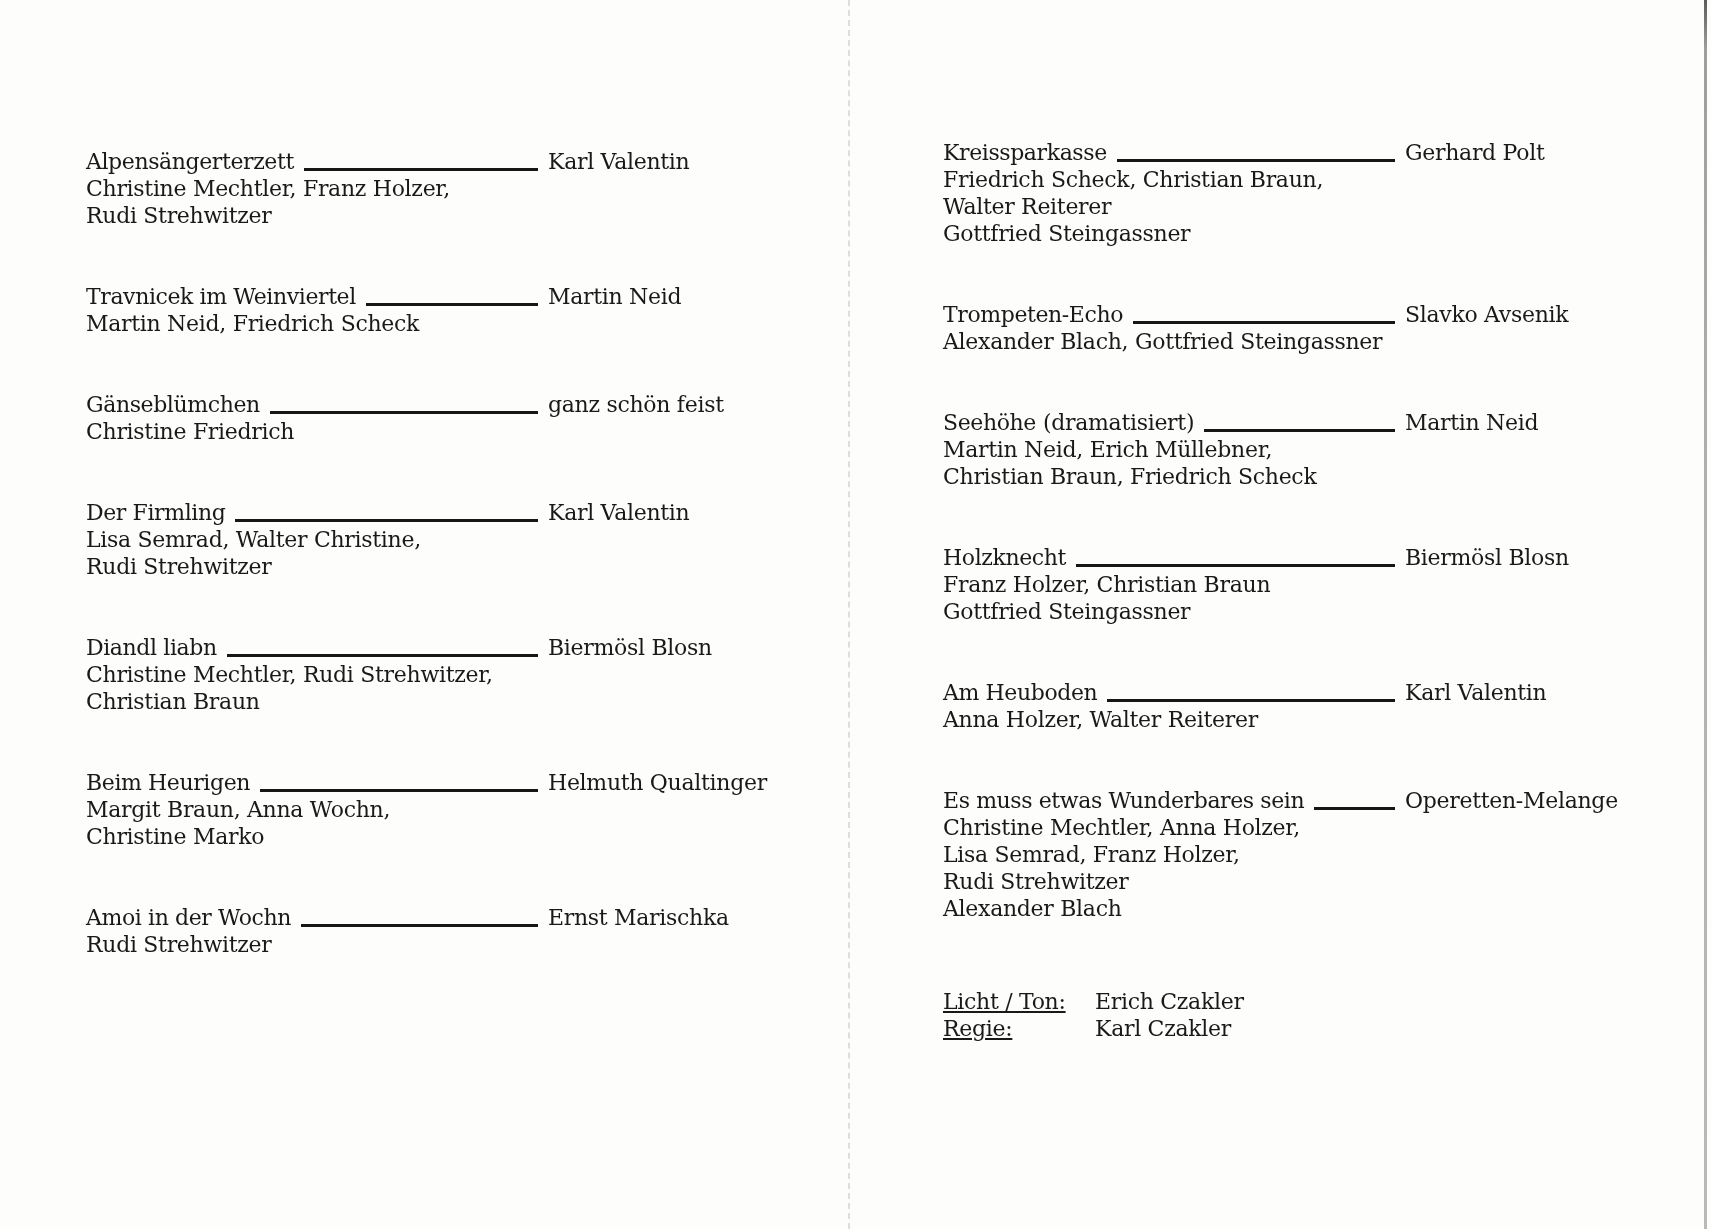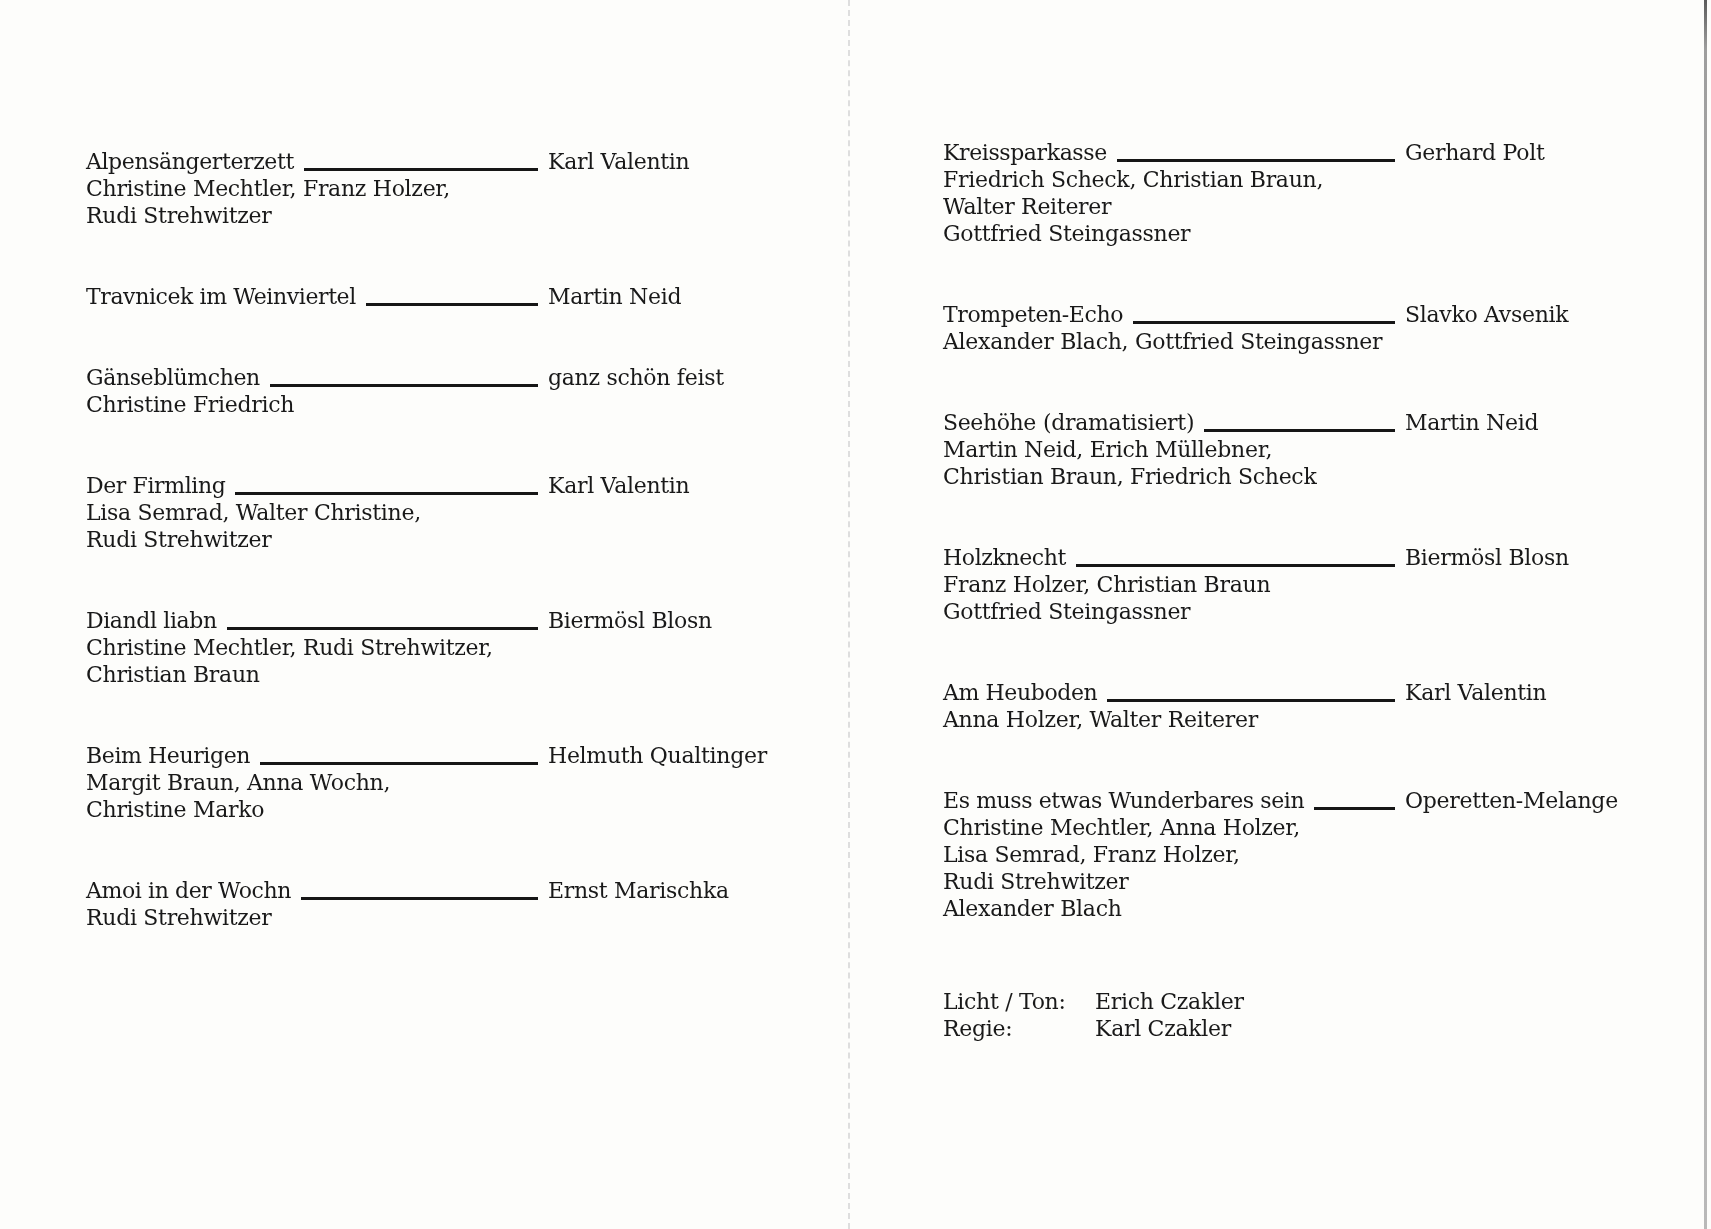--- a/index.html
+++ b/index.html
@@ -71,21 +71,21 @@
     top: 0;
     left: 462px;
     white-space: nowrap;
     text-align: center;
   }
   .pl { white-space: nowrap; }
   .crew {
     margin-top: 66px;
   }
   .crew-row { display: flex; }
-  .crew-label { width: 152px; }
+  .crew-label { width: 152px; text-decoration: underline; }
   .crew-name { white-space: nowrap; }
 </style>
 </head>
 <body>
 
 <div class="fold"></div>
 <div class="scan-edge"></div>
 
 <section class="col col-left">
 
@@ -100,20 +100,23 @@
       <div class="pl">Rudi Strehwitzer</div>
     </div>
   </article>
 
   <article class="entry">
     <div class="head">
       <span class="t">Travnicek im Weinviertel</span>
       <span class="rule"></span>
     </div>
     <span class="author">Martin Neid</span>
+    <div class="performers">
+      <div class="pl">Martin Neid, Friedrich Scheck</div>
+    </div>
   </article>
 
   <article class="entry">
     <div class="head">
       <span class="t">Gänseblümchen</span>
       <span class="rule"></span>
     </div>
     <span class="author">ganz schön feist</span>
     <div class="performers">
       <div class="pl">Christine Friedrich</div>

